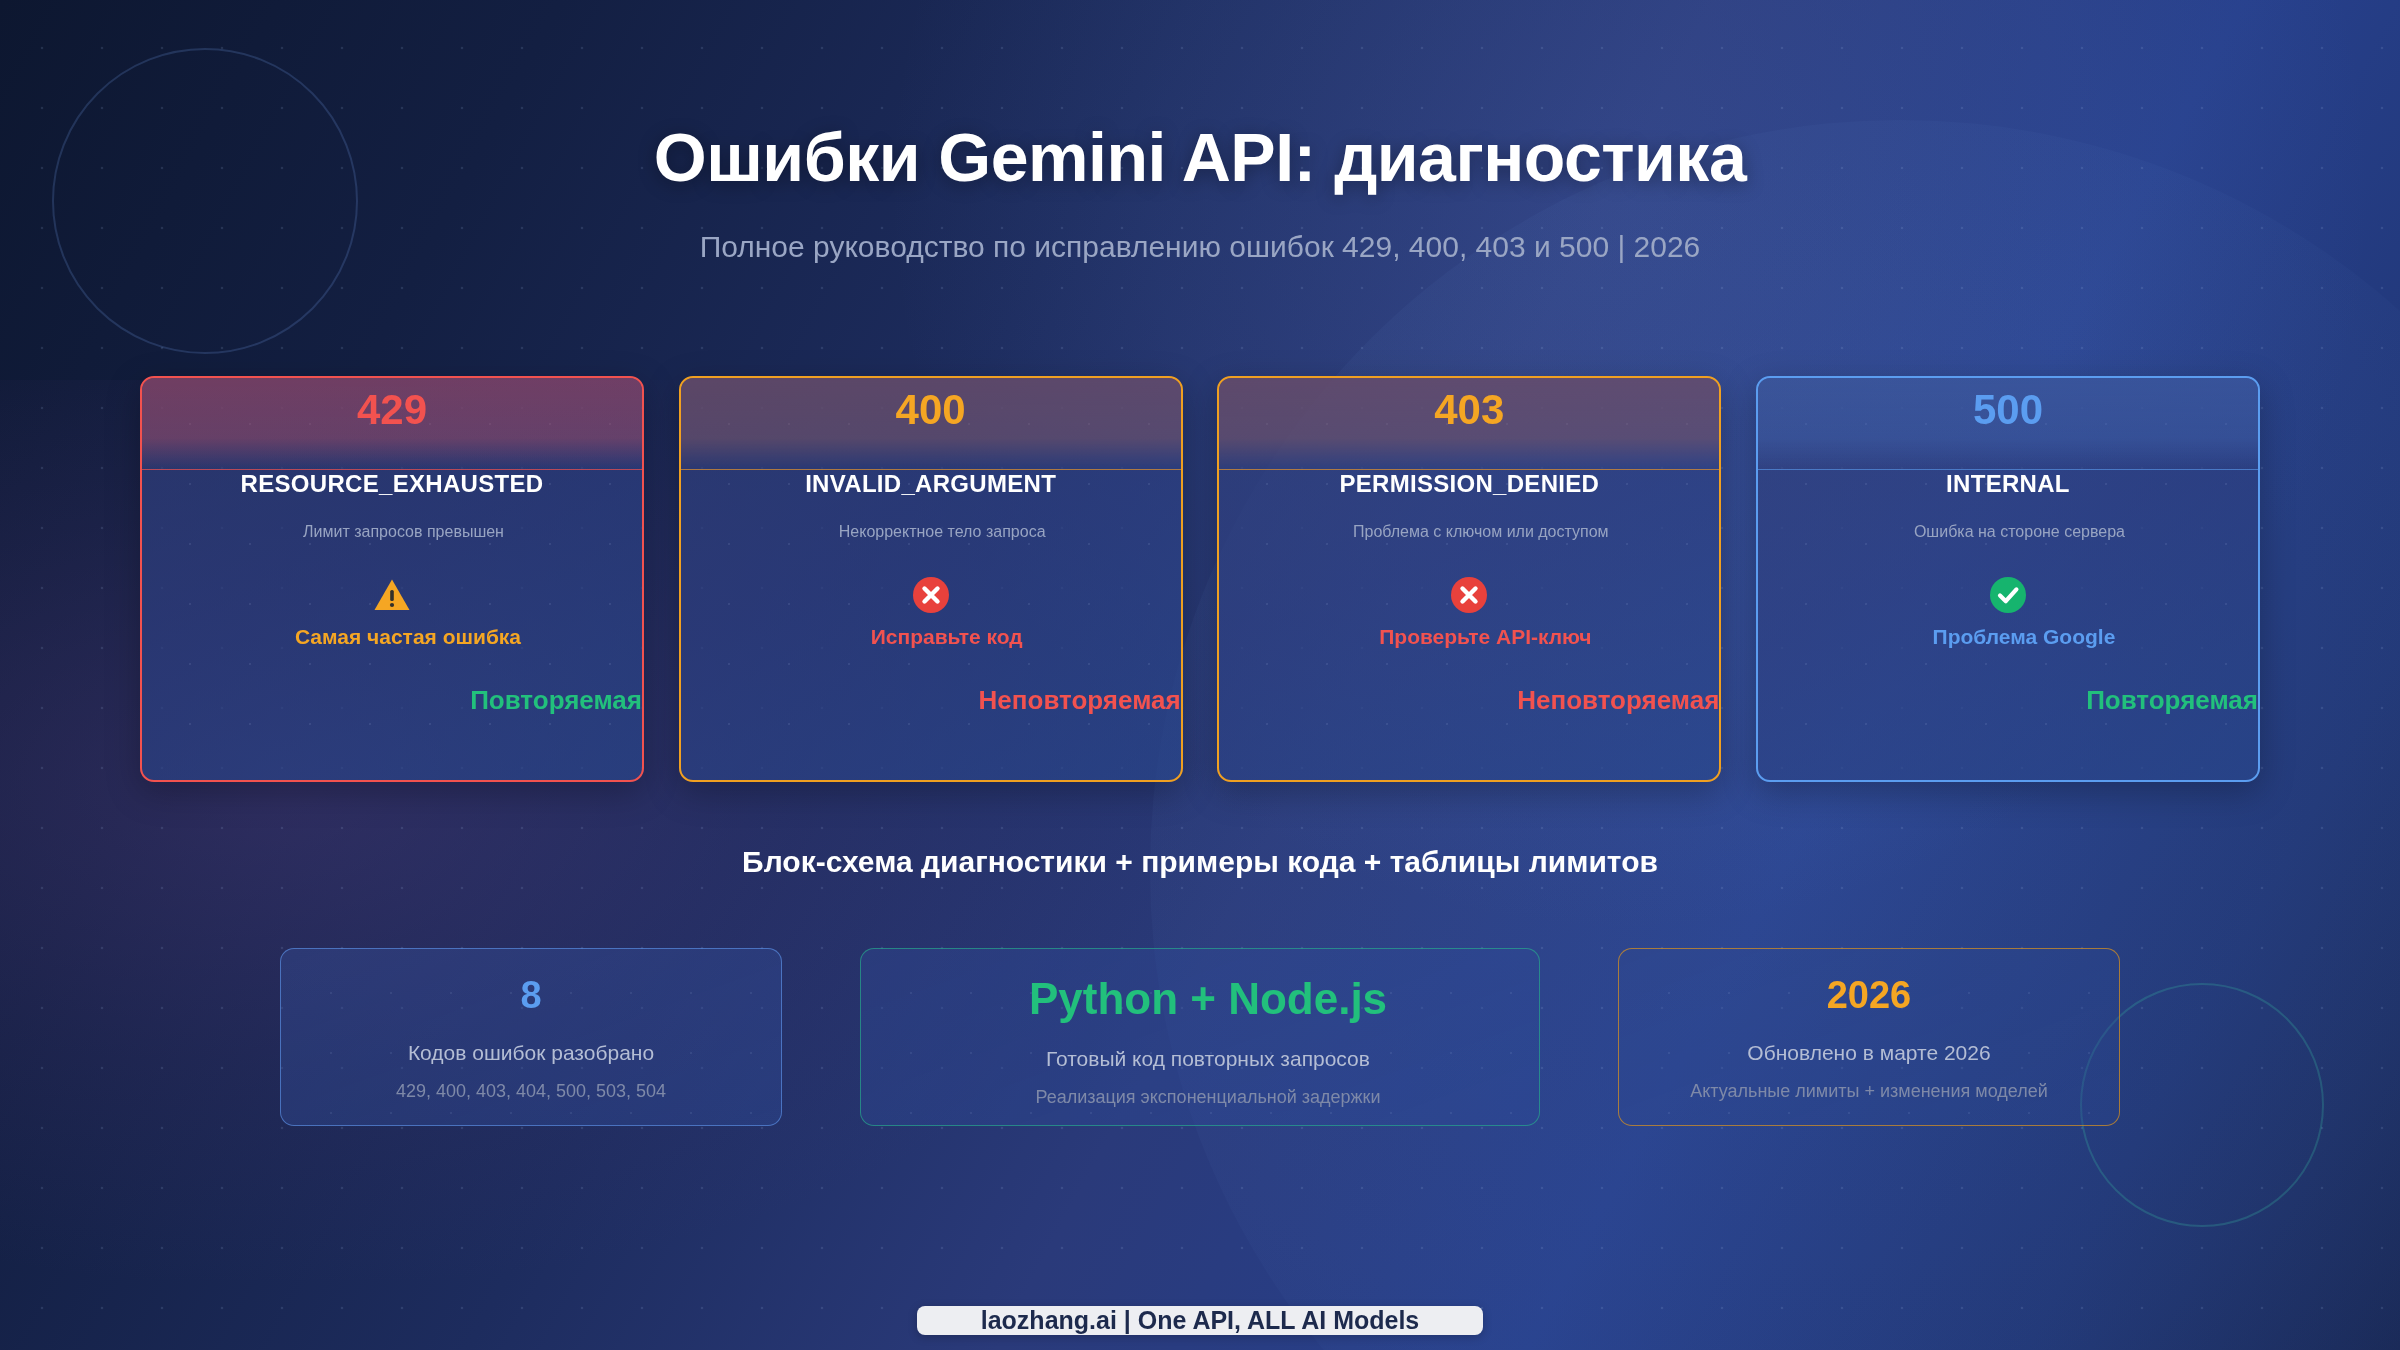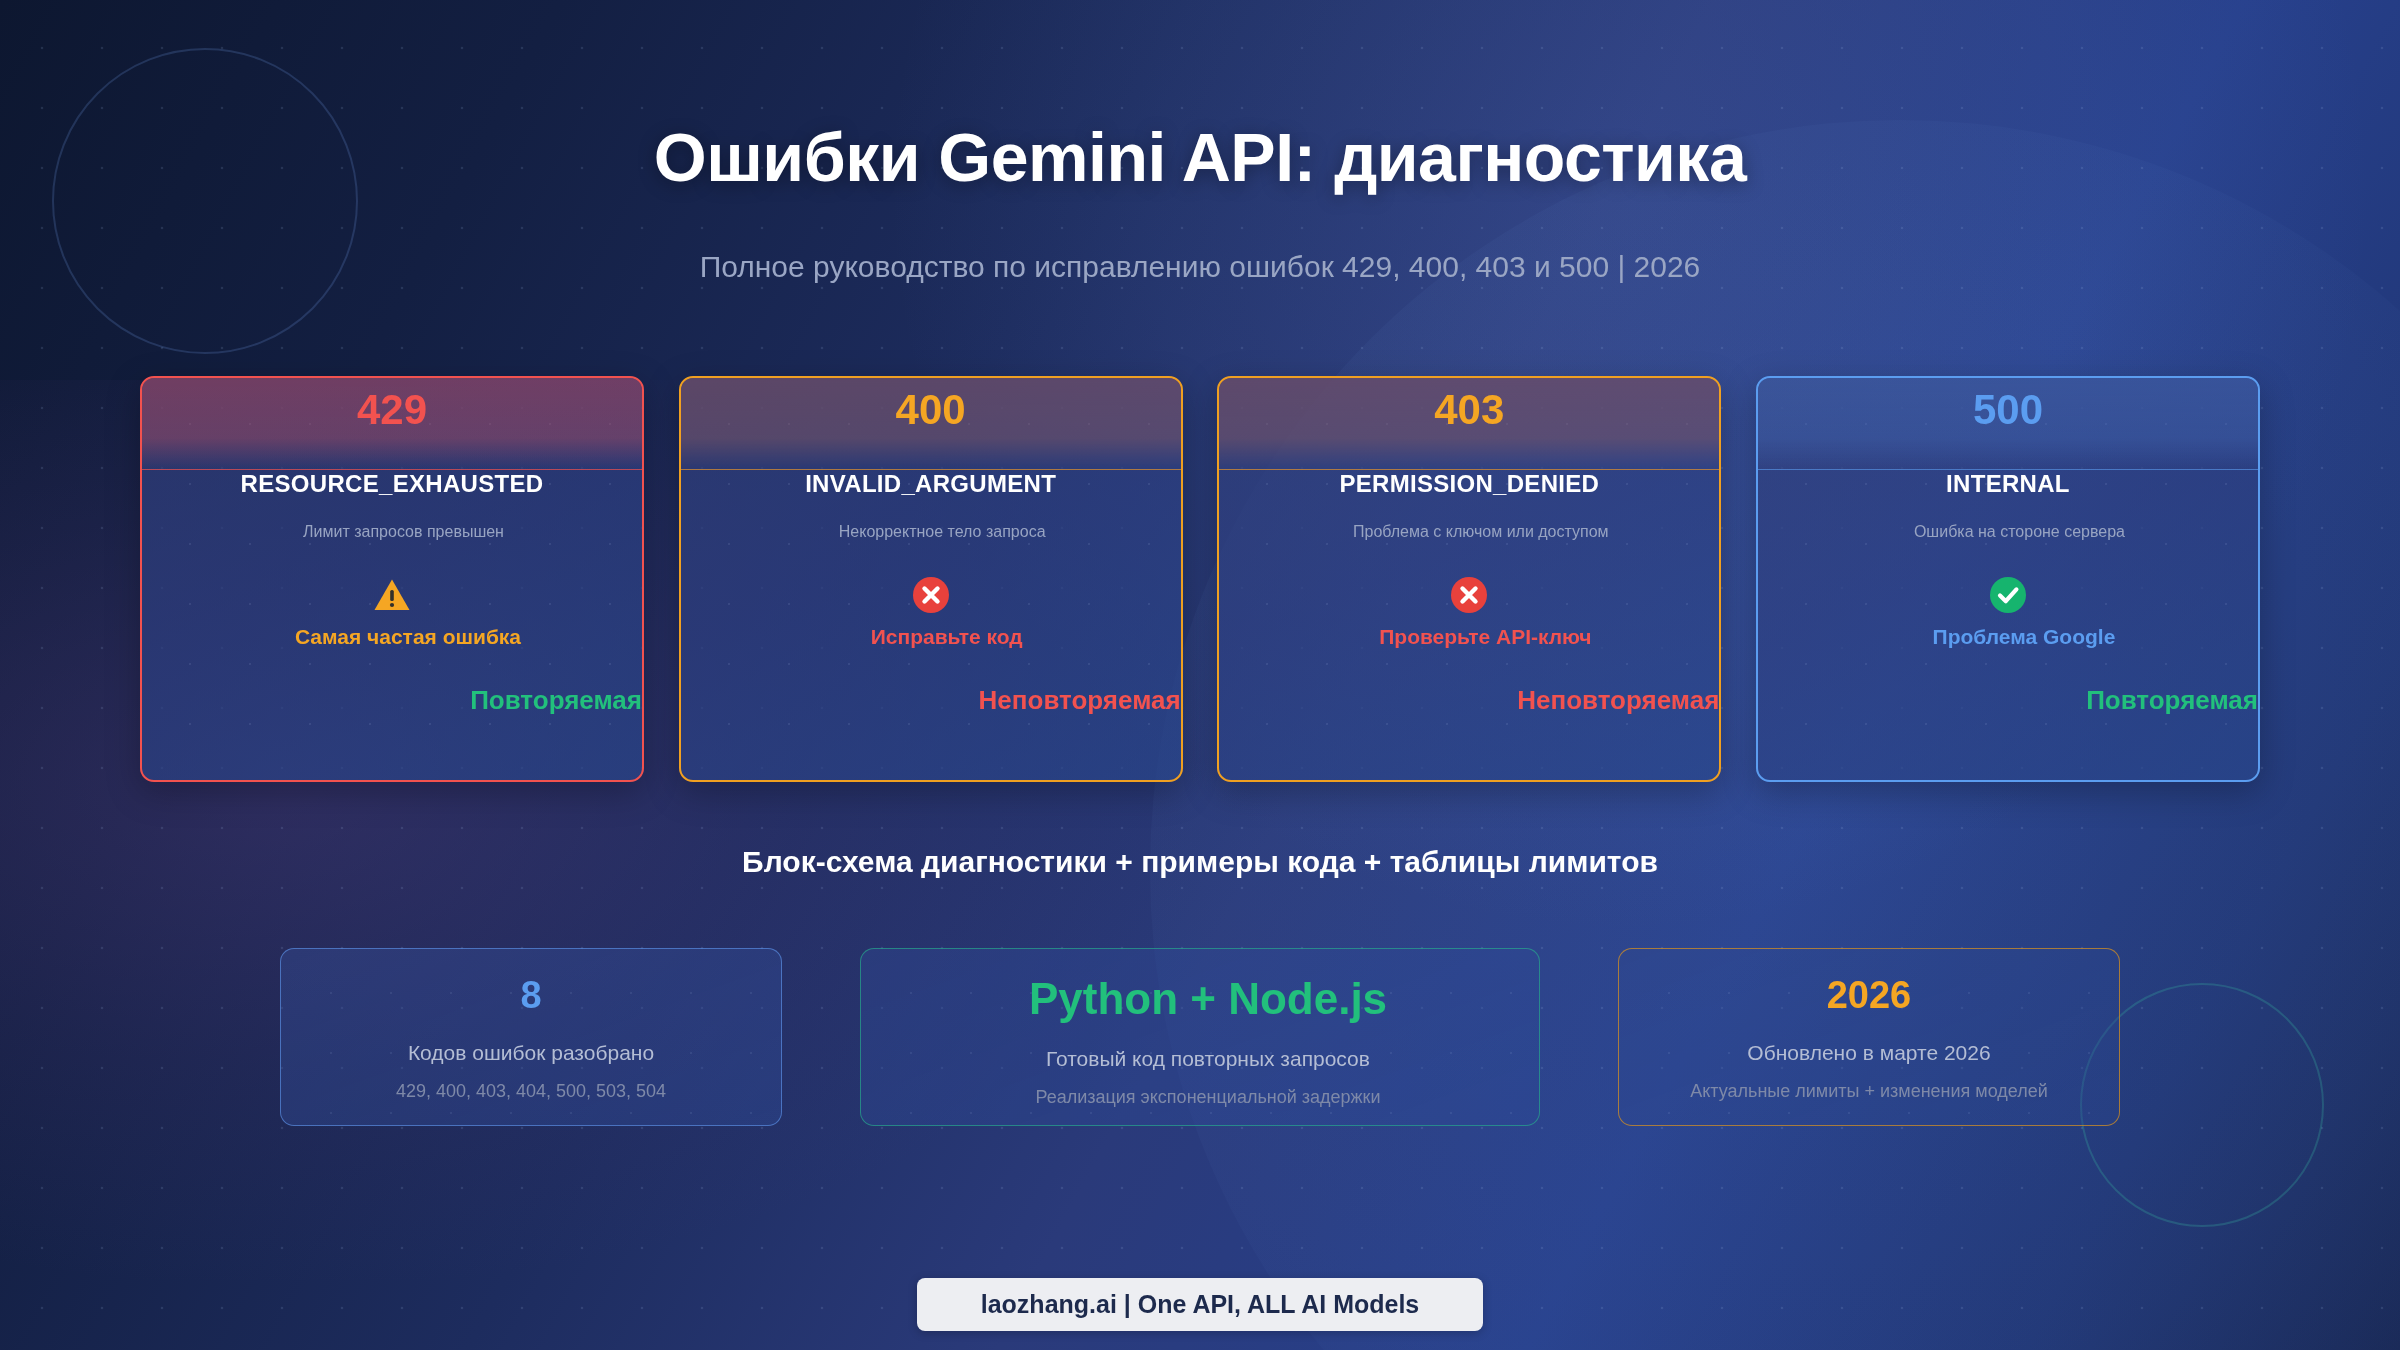--- a/index.html
+++ b/index.html
@@ -114,21 +114,21 @@
   }
   .title {
     margin: 0;
     font-size: 68px;
     font-weight: bold;
     color: #ffffff;
     letter-spacing: -0.5px;
     text-shadow: 0 3px 18px rgba(0,0,0,0.35);
   }
   .subtitle {
-    margin: 54px 0 0 0;
+    margin: 34px 0 0 0;
     font-size: 30px;
     font-weight: normal;
     color: #9aa6c4;
   }
 
   
   .cards {
     position: absolute;
     left: 140px;
     top: 376px;
@@ -359,24 +359,25 @@
     top: 1278px;
     width: 2400px;
     display: flex;
     justify-content: center;
   }
   .badge {
     background: #edeef2;
     color: #1d2a4d;
     font-size: 25px;
     font-weight: bold;
-    padding: 12px 64px;
+    padding: 0 64px;
     border-radius: 8px;
     box-shadow: 0 2px 10px rgba(0,0,0,0.22);
     white-space: nowrap;
+    margin-top: 28px;
   }
 </style>
 </head>
 <body>
 
 <div class="stage">
 
   <div class="tint-purple"></div>
   <div class="tint-glow"></div>
   <div class="tint-arc"></div>

